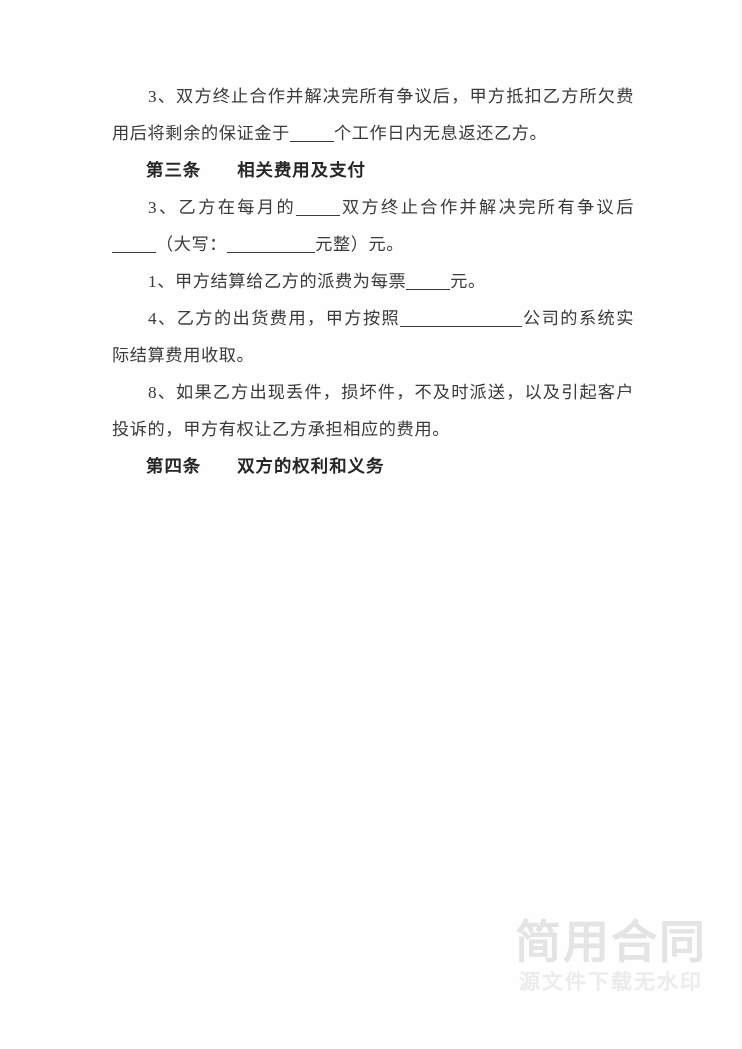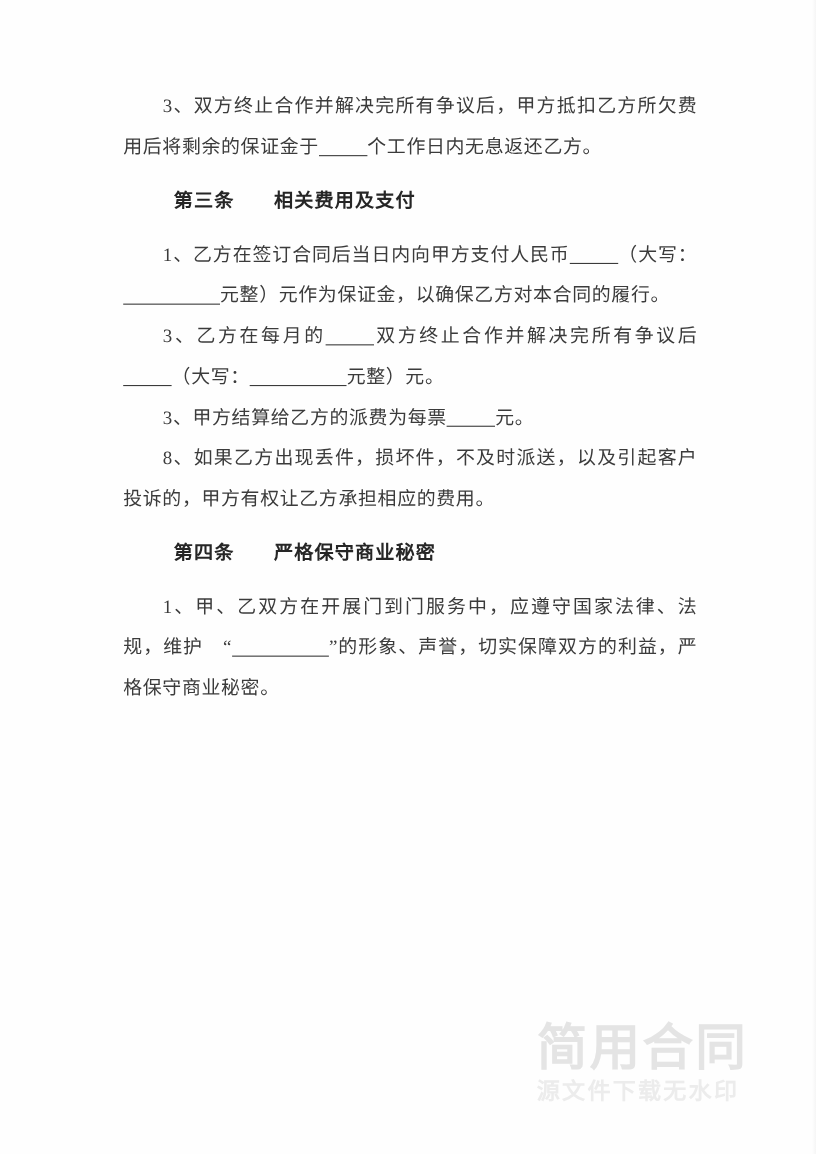--- a/index.html
+++ b/index.html
@@ -41,21 +41,21 @@
     letter-spacing: 0.6px;
     font-weight: 400;
     -webkit-font-smoothing: antialiased;
   }
 
   .para.indent {
     text-indent: 36px;
   }
 
   .heading {
-    margin: 12px;
+    margin: 0;
     font-size: 17.4px;
     line-height: 37px;
     color: #262626;
     font-weight: bold;
     text-indent: 34px;
     letter-spacing: 1px;
   }
   .heading .gap {
     display: inline-block;
     width: 36px;
@@ -69,23 +69,23 @@
     height: 15px;
   }
   .blank.w-sm { width: 44px; }
   .blank.w-lg { width: 88px; }
   .blank.w-xl { width: 122px; }
 
   
   #watermark {
     position: absolute;
     right: 8px;
-    bottom: 44px;
+    bottom: 54px;
     width: 246px;
-    text-align: left;
+    text-align: center;
     pointer-events: none;
     user-select: none;
   }
   #watermark .wm-logo {
     font-family: "DejaVu Sans", "Liberation Sans", sans-serif;
     font-size: 46px;
     font-weight: bold;
     color: #e4e4e4;
     letter-spacing: 2px;
     line-height: 50px;
@@ -113,26 +113,25 @@
   }
 </style>
 </head>
 <body>
 
 <div id="page">
 
   <div id="text-column">
       <p class="para indent"><span>3、双方终止合作并解决完所有争议后，甲方抵扣乙方所欠费用后将剩余的保证金于</span><span class="blank w-sm"></span><span>个工作日内无息返还乙方。</span></p>
       <p class="heading"><span>第三条</span><span class="gap"></span><span>相关费用及支付</span></p>
-      <p class="para indent"><span>1、乙方在签订合同后当日内向甲方支付人民币</span><span class="blank w-sm"></span><span>（大写：</span><span class="blank w-lg"></span><span>元整）元作为保证金，以确保乙方对本合同的履行。</span></p>
       <p class="para indent"><span>3、乙方在每月的</span><span class="blank w-sm"></span><span>双方终止合作并解决完所有争议后</span><span class="blank w-sm"></span><span>（大写：</span><span class="blank w-lg"></span><span>元整）元。</span></p>
-      <p class="para indent"><span>3、甲方结算给乙方的派费为每票</span><span class="blank w-sm"></span><span>元。</span></p>
+      <p class="para indent"><span>1、甲方结算给乙方的派费为每票</span><span class="blank w-sm"></span><span>元。</span></p>
+      <p class="para indent"><span>4、乙方的出货费用，甲方按照</span><span class="blank w-xl"></span><span>公司的系统实际结算费用收取。</span></p>
       <p class="para indent"><span>8、如果乙方出现丢件，损坏件，不及时派送，以及引起客户投诉的，甲方有权让乙方承担相应的费用。</span></p>
-      <p class="heading"><span>第四条</span><span class="gap"></span><span>严格保守商业秘密</span></p>
-      <p class="para indent"><span>1、甲、乙双方在开展门到门服务中，应遵守国家法律、法规，维护　“</span><span class="blank w-lg"></span><span>”的形象、声誉，切实保障双方的利益，严格保守商业秘密。</span></p>
+      <p class="heading"><span>第四条</span><span class="gap"></span><span>双方的权利和义务</span></p>
     </div>
 
   <div id="watermark">
     <div class="wm-logo">简用合同</div>
     <div class="wm-sub">源文件下载无水印</div>
   </div>
 
   <div id="scan-edge"></div>
 </div>
 

